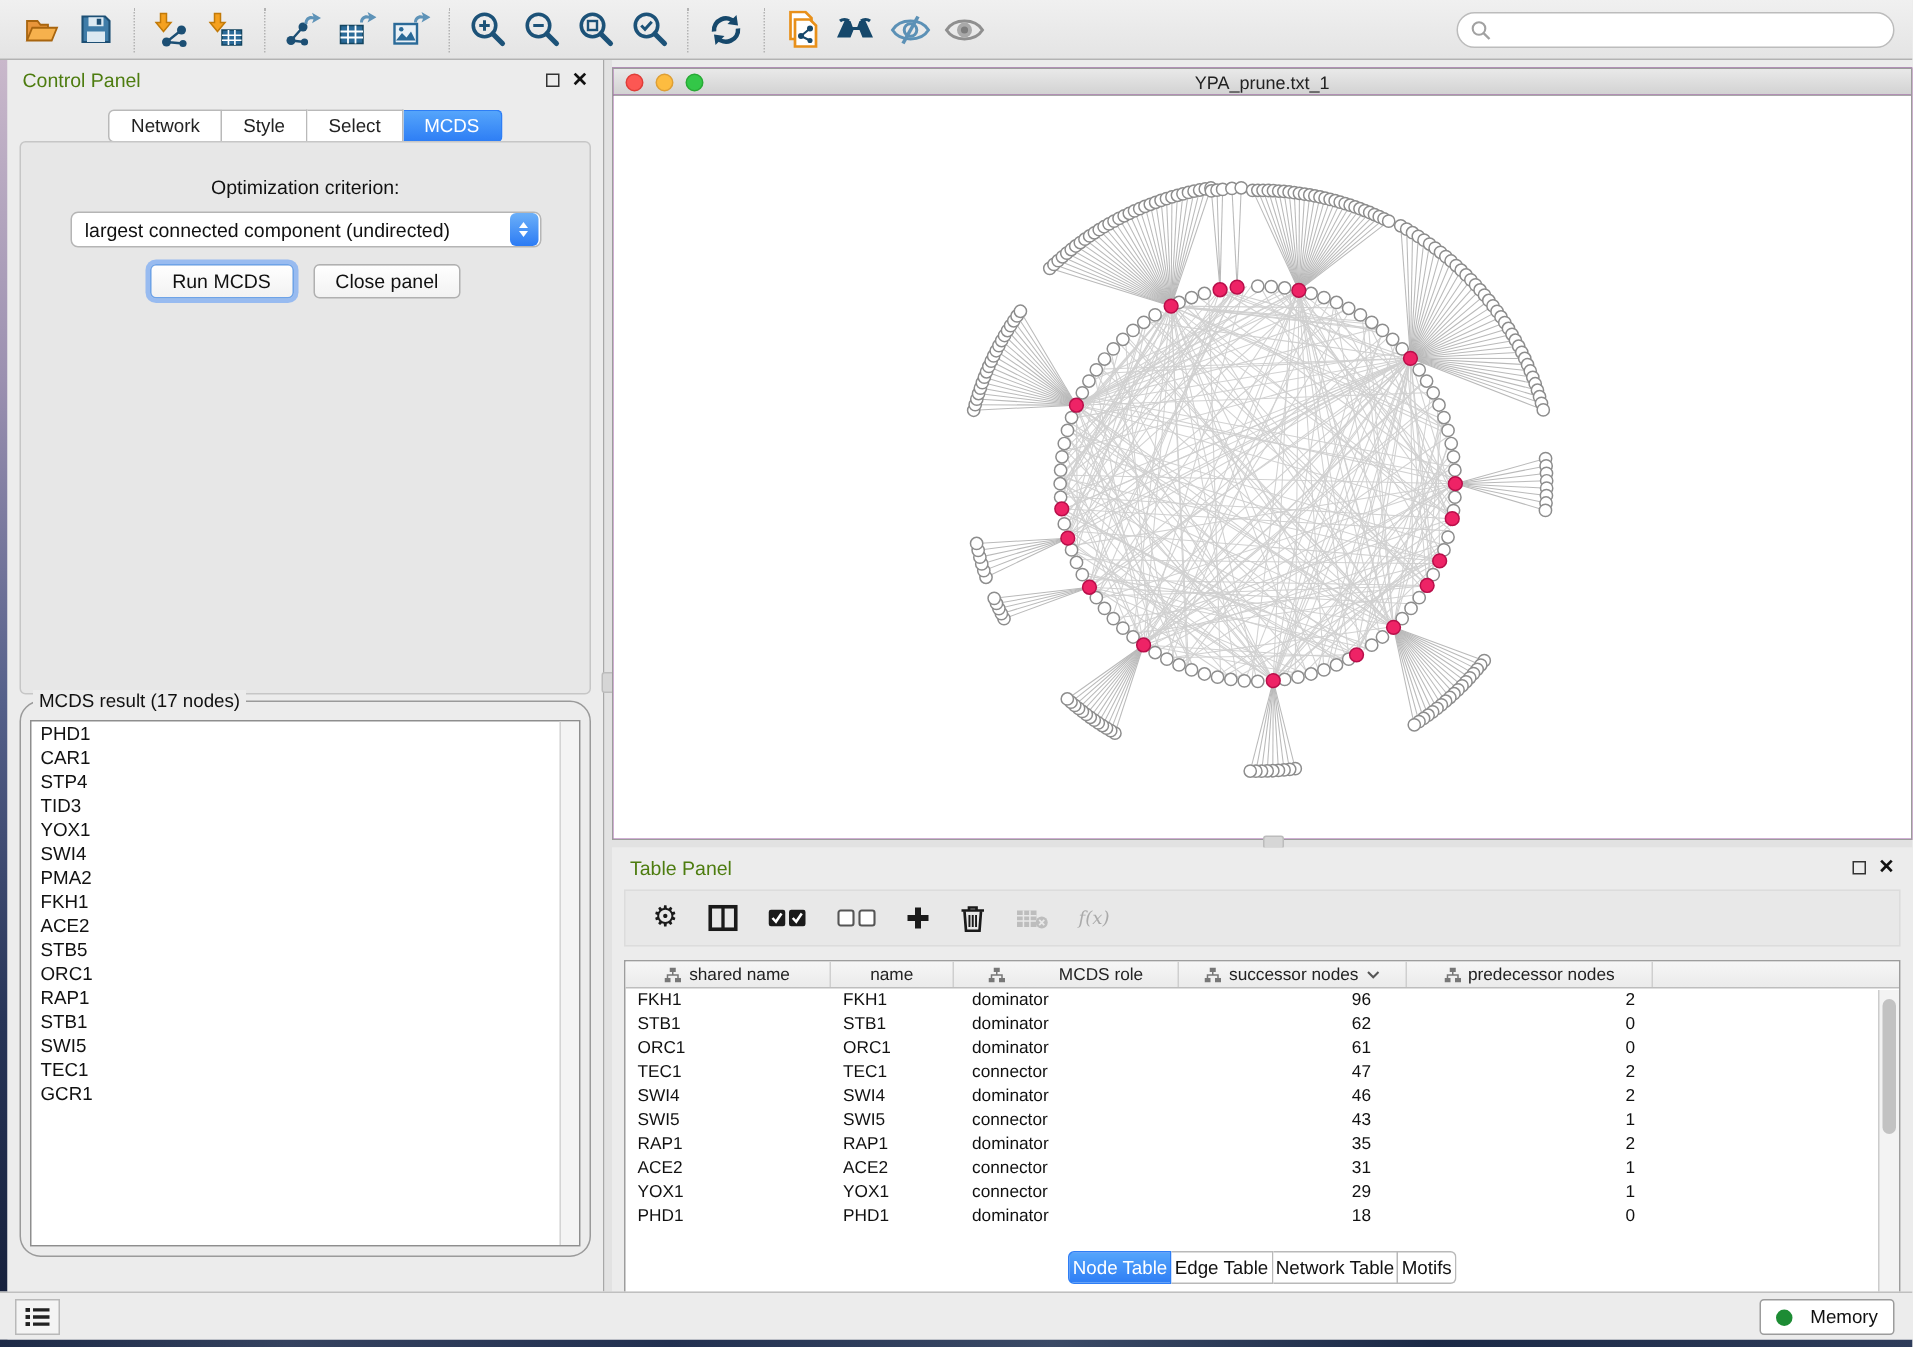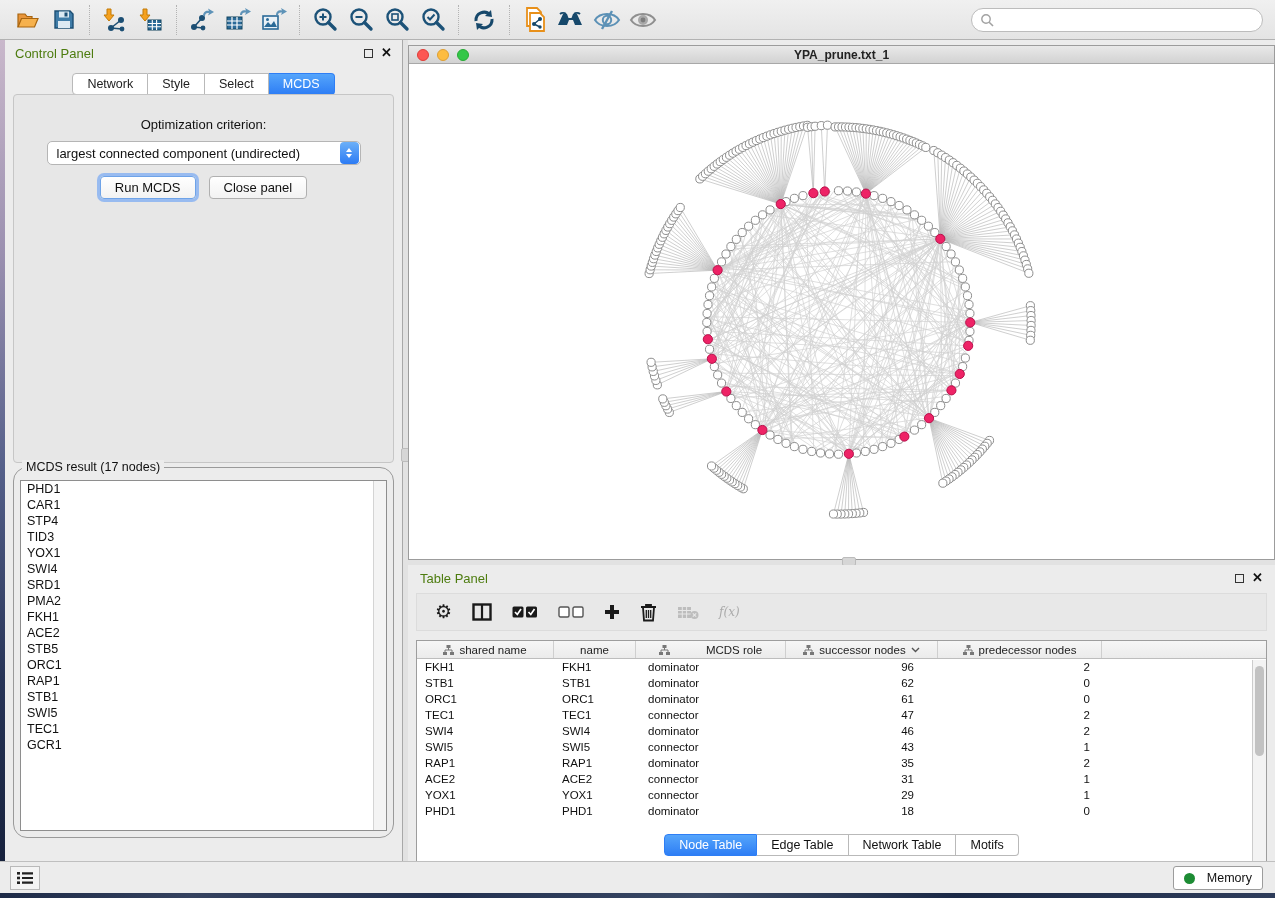--- a/index.html
+++ b/index.html
@@ -68,21 +68,21 @@
   
   .vsplit { position:absolute; left:403px; top:40px; width:5px; bottom:37px; background:#e2e2e2; }
   .vsplit .grip { position:absolute; top:408px; left:-2px; width:9px; height:14px;
     background:#d6d6d6; border:1px solid #bcbcbc; border-radius:2px; }
   .hsplit { position:absolute; left:408px; right:0; top:560px; height:5px; background:#e2e2e2; }
   .hsplit .grip { position:absolute; left:50%; top:-3px; width:14px; height:9px;
     background:#d6d6d6; border:1px solid #bcbcbc; border-radius:2px; }
 
   
   .netwin { position:absolute; left:408px; top:45px; right:0; height:515px; background:#a21caf;
-    border:1px solid #9c9c9c;font-weight:bold; }
+    border:1px solid #9c9c9c; }
   .net-titlebar { height:18px; background:linear-gradient(#e9e9e9,#d2d2d2); border-bottom:1px solid #a8a8a8;
     position:relative; display:flex; align-items:center; justify-content:center; }
   .traffic { position:absolute; left:8px; top:3px; display:flex; gap:8px; }
   .tl { width:12px; height:12px; border-radius:50%; }
   .tl.red { background:#fc5753; border:1px solid #df3d38; }
   .tl.yellow { background:#fdbc40; border:1px solid #de9f34; }
   .tl.green { background:#33c748; border:1px solid #27aa35; }
   .net-title { font-size:12px; color:#222; }
   .net-canvas { position:absolute; top:18px; left:0; right:0; bottom:0; background:#fff; }
   .net-canvas svg { width:100%; height:100%; display:block; }
@@ -105,21 +105,21 @@
   .td { padding:0 4px; white-space:nowrap; overflow:hidden; }
   .c0 { width:137px; } .c1 { width:82px; } .c2 { width:150px;gap:36px; } .c3 { width:152px; } .c4 { width:164px; }
   .td.c0,.td.c1 { padding-left:8px; }
   .td.c2 { padding-left:12px; }
   .td.c3 { text-align:right; padding-right:24px; }
   .td.c4 { text-align:right; padding-right:12px; }
   .tbl-scroll { position:absolute; top:19px; right:0; bottom:0; width:14px; background:#f3f3f3; border-left:1px solid #ccc; }
   .tbl-thumb { position:absolute; top:6px; left:2px; width:9px; height:90px; background:#c2c2c2; border-radius:5px; }
 
   .tp-tabs { position:absolute; left:0; right:0; top:269px; display:flex; justify-content:center; }
-  .tp-tab { font-size:12.5px; padding:3px 14px; background:#fff; border:1px solid #b9b9b9; border-left:none; color:#111; }
+  .tp-tab { font-size:12.5px; padding:3px 2px; background:#fff; border:1px solid #b9b9b9; border-left:none; color:#111; }
   .tp-tab:first-child { border-left:1px solid #b9b9b9; border-radius:4px 0 0 4px; }
   .tp-tab:last-child { border-radius:0 4px 4px 0; }
   .tp-tab.sel { background:linear-gradient(#55a5fb,#2e7ef5); color:#fff; border-color:#2e7ef5; }
 
   
   .statusbar { position:absolute; left:0; right:0; bottom:5px; height:32px; background:#ececec;
     border-top:1px solid #bfbfbf; }
   .list-btn { position:absolute; left:10px; top:4px; width:30px; height:24px; background:#f4f4f4;
     border:1px solid #b9b9b9; display:flex; align-items:center; justify-content:center; }
   .mem-btn { position:absolute; right:12px; top:4px; height:24px; background:#fff; border:1px solid #9c9c9c;
@@ -304,21 +304,20 @@
     <div class="fieldset">
       <span class="legend">MCDS result (17 nodes)</span>
       <div class="mcds-list">
         <div id="mcds-items">
             <div class="mcds-item">PHD1</div>
             <div class="mcds-item">CAR1</div>
             <div class="mcds-item">STP4</div>
             <div class="mcds-item">TID3</div>
             <div class="mcds-item">YOX1</div>
             <div class="mcds-item">SWI4</div>
-            <div class="mcds-item">SRD1</div>
             <div class="mcds-item">PMA2</div>
             <div class="mcds-item">FKH1</div>
             <div class="mcds-item">ACE2</div>
             <div class="mcds-item">STB5</div>
             <div class="mcds-item">ORC1</div>
             <div class="mcds-item">RAP1</div>
             <div class="mcds-item">STB1</div>
             <div class="mcds-item">SWI5</div>
             <div class="mcds-item">TEC1</div>
             <div class="mcds-item">GCR1</div>

